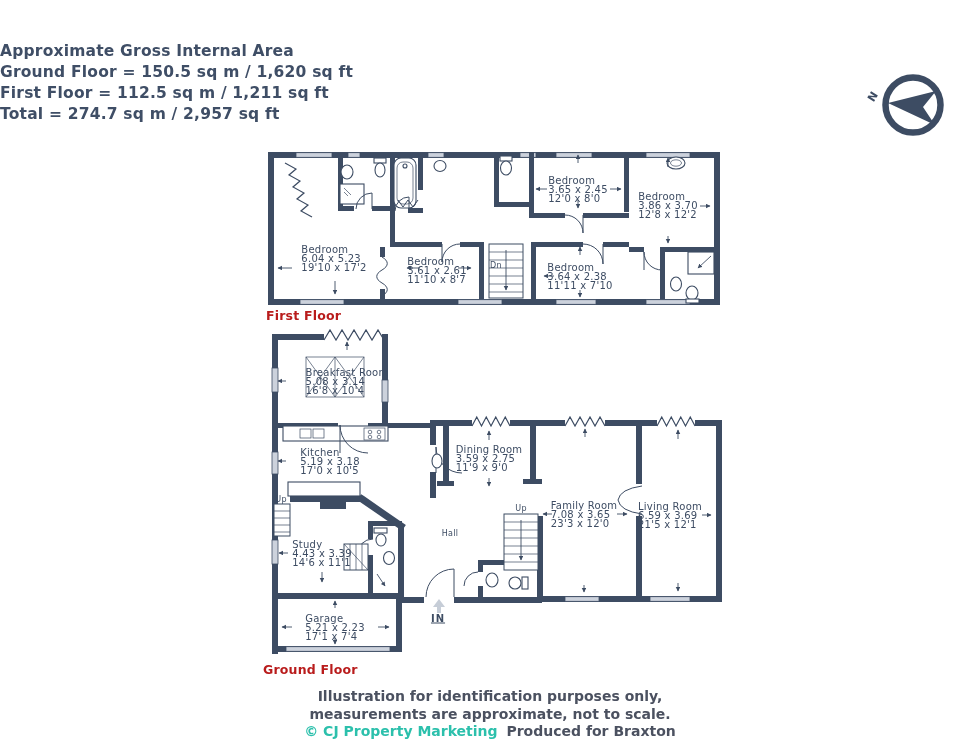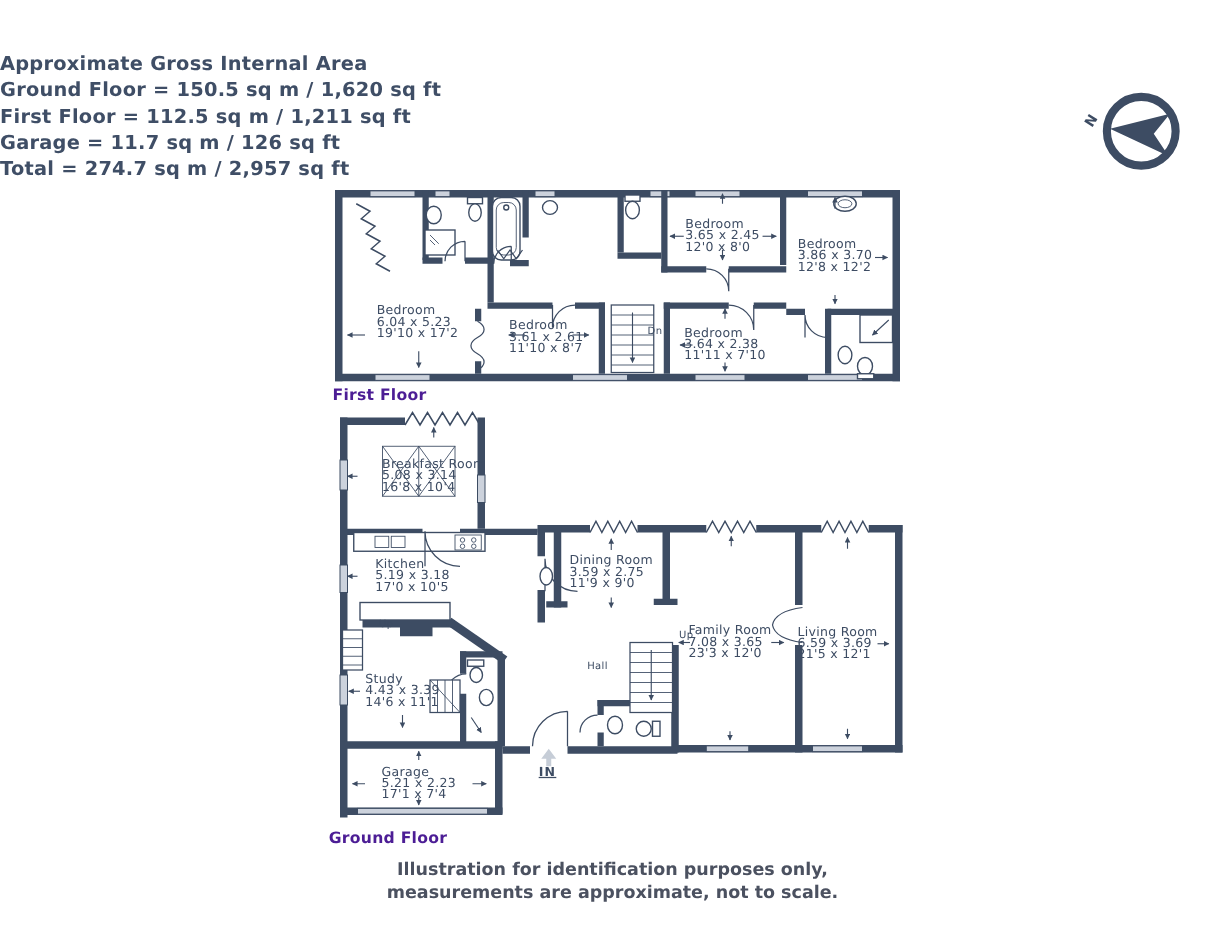--- a/index.html
+++ b/index.html
@@ -9,44 +9,43 @@
        font-size:15.5px;line-height:21px;font-weight:600;color:#3f4e66;letter-spacing:.2px;}
   .ftr{position:absolute;top:688px;left:0;width:100%;text-align:center;
        font-size:14px;line-height:17.5px;font-weight:700;color:#4b5160;}
   .ftr .teal{color:#2cc0ac;}
   .ftr .dark{color:#4b5160;margin-left:4px;}
   svg.plan{position:absolute;left:0;top:0;}
   .rlabel{position:absolute;transform:translate(-50%,-50%);
           font-size:10px;line-height:9px;letter-spacing:.25px;color:#3d4c63;white-space:nowrap;}
   .rlabel span{display:block;}
   .slabel{position:absolute;transform:translate(-50%,-50%);font-size:8px;color:#3d4c63;
-          letter-spacing:.3px;white-space:nowrap;margin-left:28px;}
+          letter-spacing:.3px;white-space:nowrap;}
   .inlabel{position:absolute;transform:translate(-50%,-50%);font-size:10px;font-weight:bold;
            letter-spacing:1px;color:#3d4c63;text-decoration:underline;}
-  .flabel{position:absolute;font-size:12.5px;font-weight:bold;color:#4c1d95;letter-spacing:.2px;}
+  .flabel{position:absolute;font-size:12.5px;font-weight:bold;color:#b91c1c;letter-spacing:.2px;}
   .compass{position:absolute;left:862px;top:58px;}
   
   .wall{fill:#3d4c63;}
   .win{fill:#ccd2dc;stroke:#3d4c63;stroke-width:.8;}
   .ln{stroke:#3d4c63;fill:none;stroke-width:1;}
   .thinln{stroke:#3d4c63;fill:none;stroke-width:.7;}
   .fix{stroke:#3d4c63;fill:#fff;stroke-width:1.1;}
   .arw{stroke:#3d4c63;stroke-width:.9;}
   .zig{stroke:#3d4c63;fill:none;stroke-width:1.2;}
 </style>
 </head>
 <body>
 
 <div class="page">
 
   <div class="hdr">
     <div>Approximate Gross Internal Area</div>
     <div>Ground Floor = 150.5 sq m / 1,620 sq ft</div>
     <div>First Floor = 112.5 sq m / 1,211 sq ft</div>
-    <div>Garage = 11.7 sq m / 126 sq ft</div>
     <div>Total = 274.7 sq m / 2,957 sq ft</div>
   </div>
 
   <svg class="compass" width="110" height="95" viewBox="0 0 110 95">
     <circle cx="51" cy="47" r="27.5" fill="none" stroke="#3d4c63" stroke-width="6.5"></circle>
     <polygon points="26,45 74,33 61,49 73,67" fill="#3d4c63"></polygon>
     <text x="8" y="42" transform="rotate(-58 12 40)" font-size="11" font-weight="bold" fill="#3d4c63">N</text>
   </svg>
 
   <svg class="plan" width="980" height="749" viewBox="0 0 980 749">
@@ -371,15 +370,19 @@
   </div>
   <div class="slabel" style="left:450px;top:533px">Hall</div>
   <div class="slabel" style="left:521px;top:508px">Up</div>
   <div class="slabel" style="left:281px;top:499px">Up</div>
   <div class="inlabel" style="left:438px;top:618px">IN</div>
   <div class="flabel" style="left:263px;top:662px">Ground Floor</div>
 
   <div class="ftr">
     <div>Illustration for identification purposes only,</div>
     <div>measurements are approximate, not to scale.</div>
+    <div>
+      <span class="teal">© CJ Property Marketing</span>
+      <span class="dark">Produced for Braxton</span>
+    </div>
   </div>
 
 </div>
 
 </body></html>

